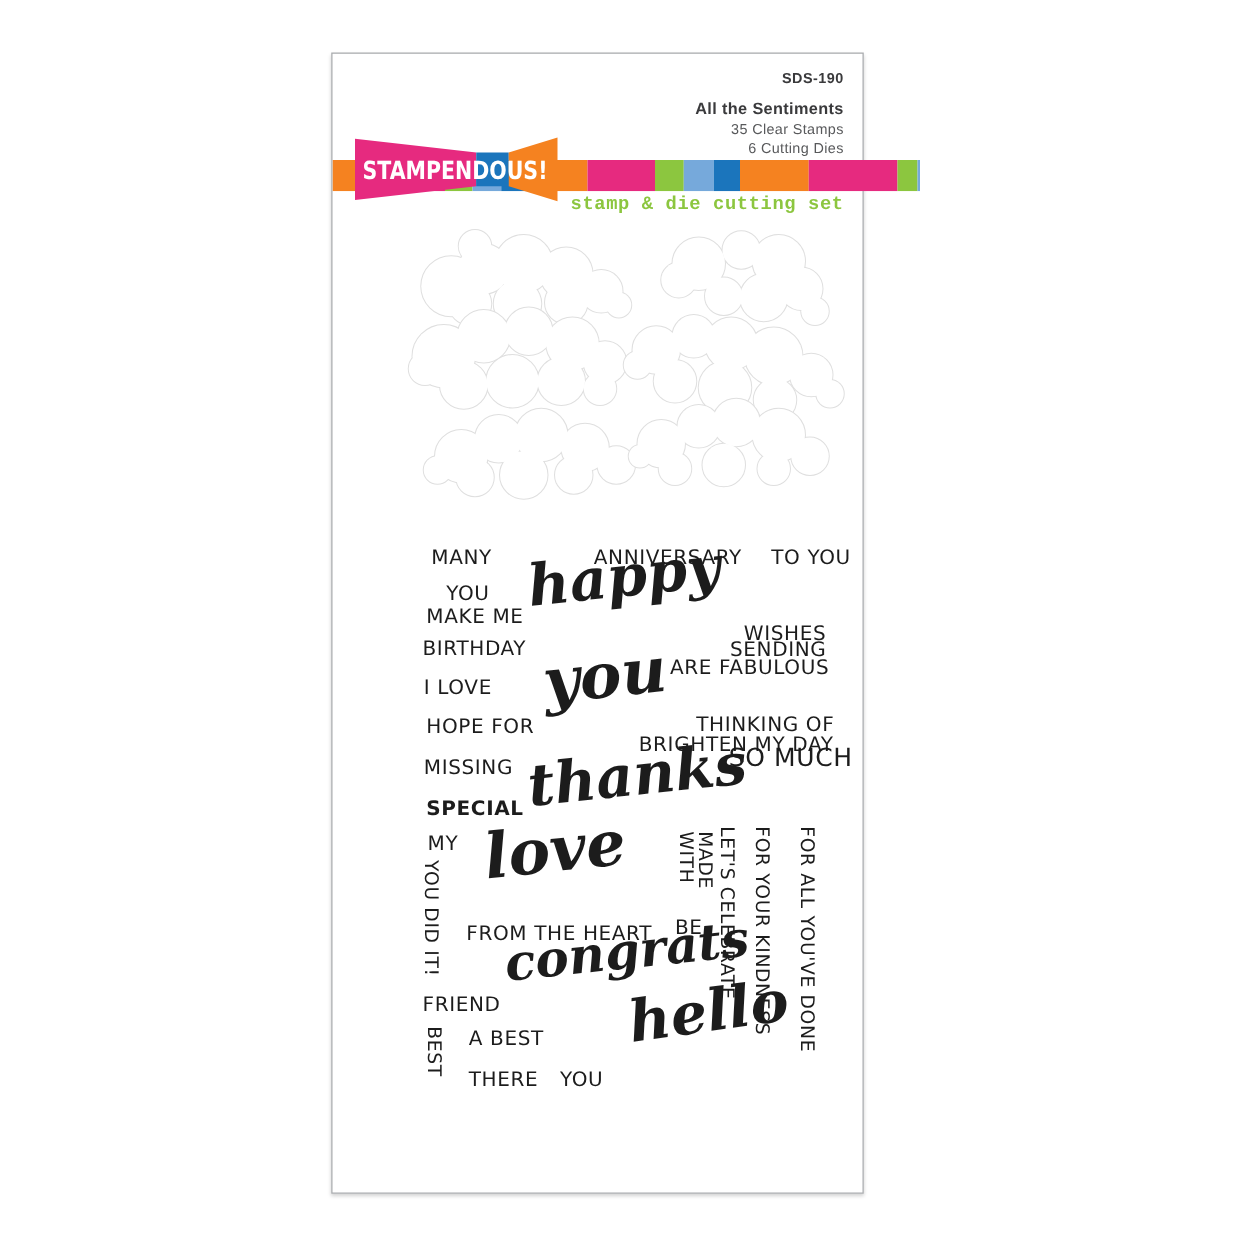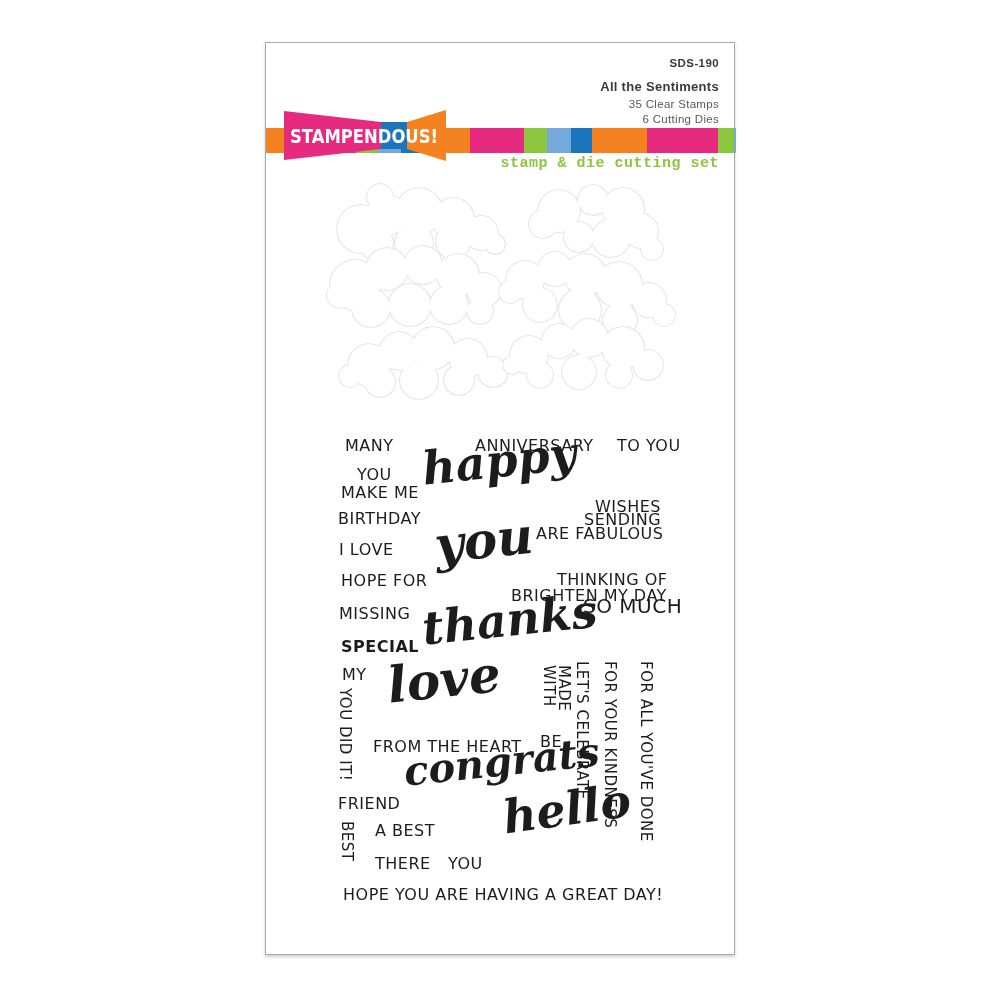--- a/index.html
+++ b/index.html
@@ -1,19 +1,19 @@
 <!DOCTYPE html>
 <html style="--pink: #E62A7F; --orange: #F58220; --green: #8CC63F; --light-blue: #76A9DB; --dark-blue: #1B75BC; --ink: #1C1C1C; --die-outline: #DFDFDF; --spec-text: #58595B; --title-text: #3A3A3C; --card-border: #A7A9AC;"><head>
 <meta charset="utf-8">
 <style>
   html,body{margin:0;padding:0;}
   body{width:1000px;height:1000px;background:#ffffff;position:relative;overflow:hidden;
        font-family:"Liberation Sans",sans-serif;}
 
-  .card{position:absolute;left:265px;top:42px;width:470px;height:913px;background:#fff;
+  .card{position:absolute;left:265px;top:42px;width:426px;height:913px;background:#fff;
         border:1px solid var(--card-border);box-shadow:0 2px 3px rgba(0,0,0,.18);box-sizing:border-box;}
 
   .header-info{position:absolute;top:14px;right:15px;text-align:right;color:var(--spec-text);}
   .header-info .sku{font-size:11.5px;font-weight:bold;letter-spacing:.4px;color:var(--title-text);margin-bottom:10px;}
   .header-info .title{font-size:13px;font-weight:bold;letter-spacing:.3px;color:var(--title-text);margin-bottom:3px;}
   .header-info .spec{font-size:11.5px;line-height:15px;letter-spacing:.3px;}
 
   .stripe{position:absolute;left:0;top:85px;width:470px;height:25px;display:flex;overflow:hidden;}
   .stripe .seg{height:100%;flex:0 0 auto;}
 
@@ -187,21 +187,20 @@
     <span class="stamp caps" style="left: 339px; top: 606px; font-size: 16px;">MISSING</span>
     <span class="stamp caps" style="left: 583px; top: 596px; font-size: 20px;">SO MUCH</span>
     <span class="stamp caps" style="left: 341px; top: 639px; font-size: 16px; font-weight: bold;">SPECIAL</span>
     <span class="stamp caps" style="left: 342px; top: 667px; font-size: 16px;">MY</span>
     <span class="stamp caps" style="left: 373px; top: 739px; font-size: 16px;">FROM THE HEART</span>
     <span class="stamp caps" style="left: 540px; top: 734px; font-size: 16px;">BE</span>
     <span class="stamp caps" style="left: 338px; top: 796px; font-size: 16px;">FRIEND</span>
     <span class="stamp caps" style="left: 375px; top: 823px; font-size: 16px;">A BEST</span>
     <span class="stamp caps" style="left: 375px; top: 856px; font-size: 16px;">THERE</span>
     <span class="stamp caps" style="left: 448px; top: 856px; font-size: 16px;">YOU</span>
-    <span class="stamp caps" style="left: 343px; top: 887px; font-size: 16px;">HOPE YOU ARE HAVING A GREAT DAY!</span>
     <span class="stamp vertical" style="left: 352px; top: 688px; font-size: 15px; transform: rotate(90deg);">YOU DID IT!</span>
     <span class="stamp vertical" style="left: 354px; top: 821px; font-size: 15px; transform: rotate(90deg);">BEST</span>
     <span class="stamp vertical" style="left: 571px; top: 665px; font-size: 15px; transform: rotate(90deg);">MADE
 WITH</span>
     <span class="stamp vertical" style="left: 589px; top: 661px; font-size: 15px; transform: rotate(90deg);">LET'S CELEBRATE</span>
     <span class="stamp vertical" style="left: 617px; top: 661px; font-size: 15px; transform: rotate(90deg);">FOR YOUR KINDNESS</span>
     <span class="stamp vertical" style="left: 653px; top: 661px; font-size: 15px; transform: rotate(90deg);">FOR ALL YOU'VE DONE</span>
     <span class="stamp script" style="left: 420px; top: 446px; font-size: 46px; transform: rotate(-6deg);">happy</span>
     <span class="stamp script" style="left: 432px; top: 520px; font-size: 50px; transform: rotate(-6deg);">you</span>
     <span class="stamp script" style="left: 420px; top: 606px; font-size: 46px; transform: rotate(-6deg);">thanks</span>

